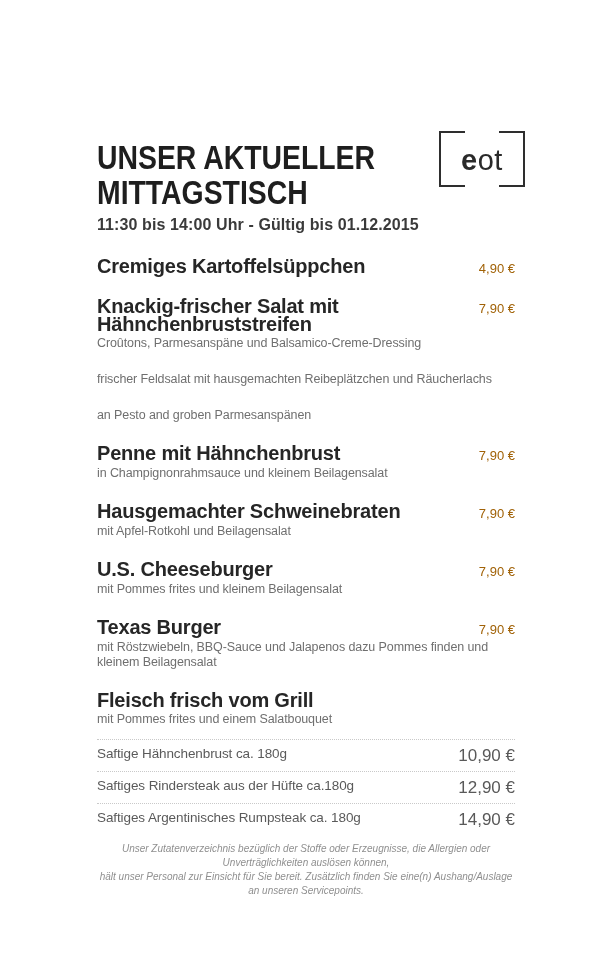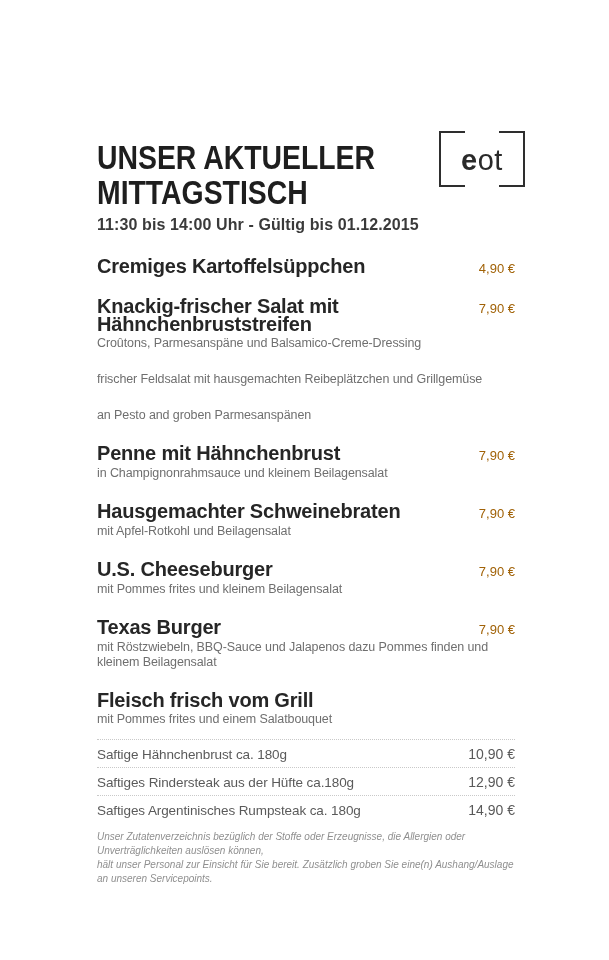--- a/index.html
+++ b/index.html
@@ -120,38 +120,39 @@
     line-height: 15px;
     letter-spacing: -0.1px;
   }
   
   .grill-rows {
     margin-top: 7px;
   }
   .grill-row {
     display: flex;
     justify-content: space-between;
-    align-items: center;
+    align-items: flex-start;
     border-top: 1px dotted #c9c9c9;
     padding: 6px 0 5px 0;
     gap: 18px;
   }
   .grill-row-name {
     font-size: 13.5px;
     color: #5a5a5a;
     letter-spacing: -0.1px;
   }
   .grill-row-price {
-    font-size: 14px;
+    font-size: 17px;
     color: #595959;
     white-space: nowrap;
   }
   
   .footer-note {
     margin-top: 7px;
+    text-align: center;
     font-style: italic;
     font-size: 10px;
     line-height: 14px;
     color: #8f8f8f;
     letter-spacing: 0px;
   }
 </style>
 </head>
 <body>
 
@@ -188,21 +189,21 @@
 
         <div class="menu-item">
           <div class="item-row">
             <span class="item-name">Knackig-frischer Salat mit Hähnchenbruststreifen</span>
             <span class="item-price">7,90 €</span>
           </div>
           <div class="item-desc">Croûtons, Parmesanspäne und Balsamico-Creme-Dressing</div>
         </div>
 
         <div class="menu-item">
-          <div class="item-desc">frischer Feldsalat mit hausgemachten Reibeplätzchen und Grillgemüse</div>
+          <div class="item-desc">frischer Feldsalat mit hausgemachten Reibeplätzchen und Räucherlachs</div>
         </div>
 
         <div class="menu-item">
           <div class="item-desc">an Pesto and groben Parmesanspänen</div>
         </div>
 
         <div class="menu-item">
           <div class="item-row">
             <span class="item-name">Penne mit Hähnchenbrust</span>
             <span class="item-price">7,90 €</span>
@@ -256,17 +257,17 @@
 
           <div class="grill-row">
             <span class="grill-row-name">Saftiges Argentinisches Rumpsteak ca. 180g</span>
             <span class="grill-row-price">14,90 €</span>
           </div>
         </div>
     </div>
 
     <div class="footer-note">
       <div>Unser Zutatenverzeichnis bezüglich der Stoffe oder Erzeugnisse, die Allergien oder Unverträglichkeiten auslösen können,</div>
-      <div>hält unser Personal zur Einsicht für Sie bereit. Zusätzlich groben Sie eine(n) Aushang/Auslage an unseren Servicepoints.</div>
+      <div>hält unser Personal zur Einsicht für Sie bereit. Zusätzlich finden Sie eine(n) Aushang/Auslage an unseren Servicepoints.</div>
     </div>
 
   </div>
 </div>
 
 </body></html>

